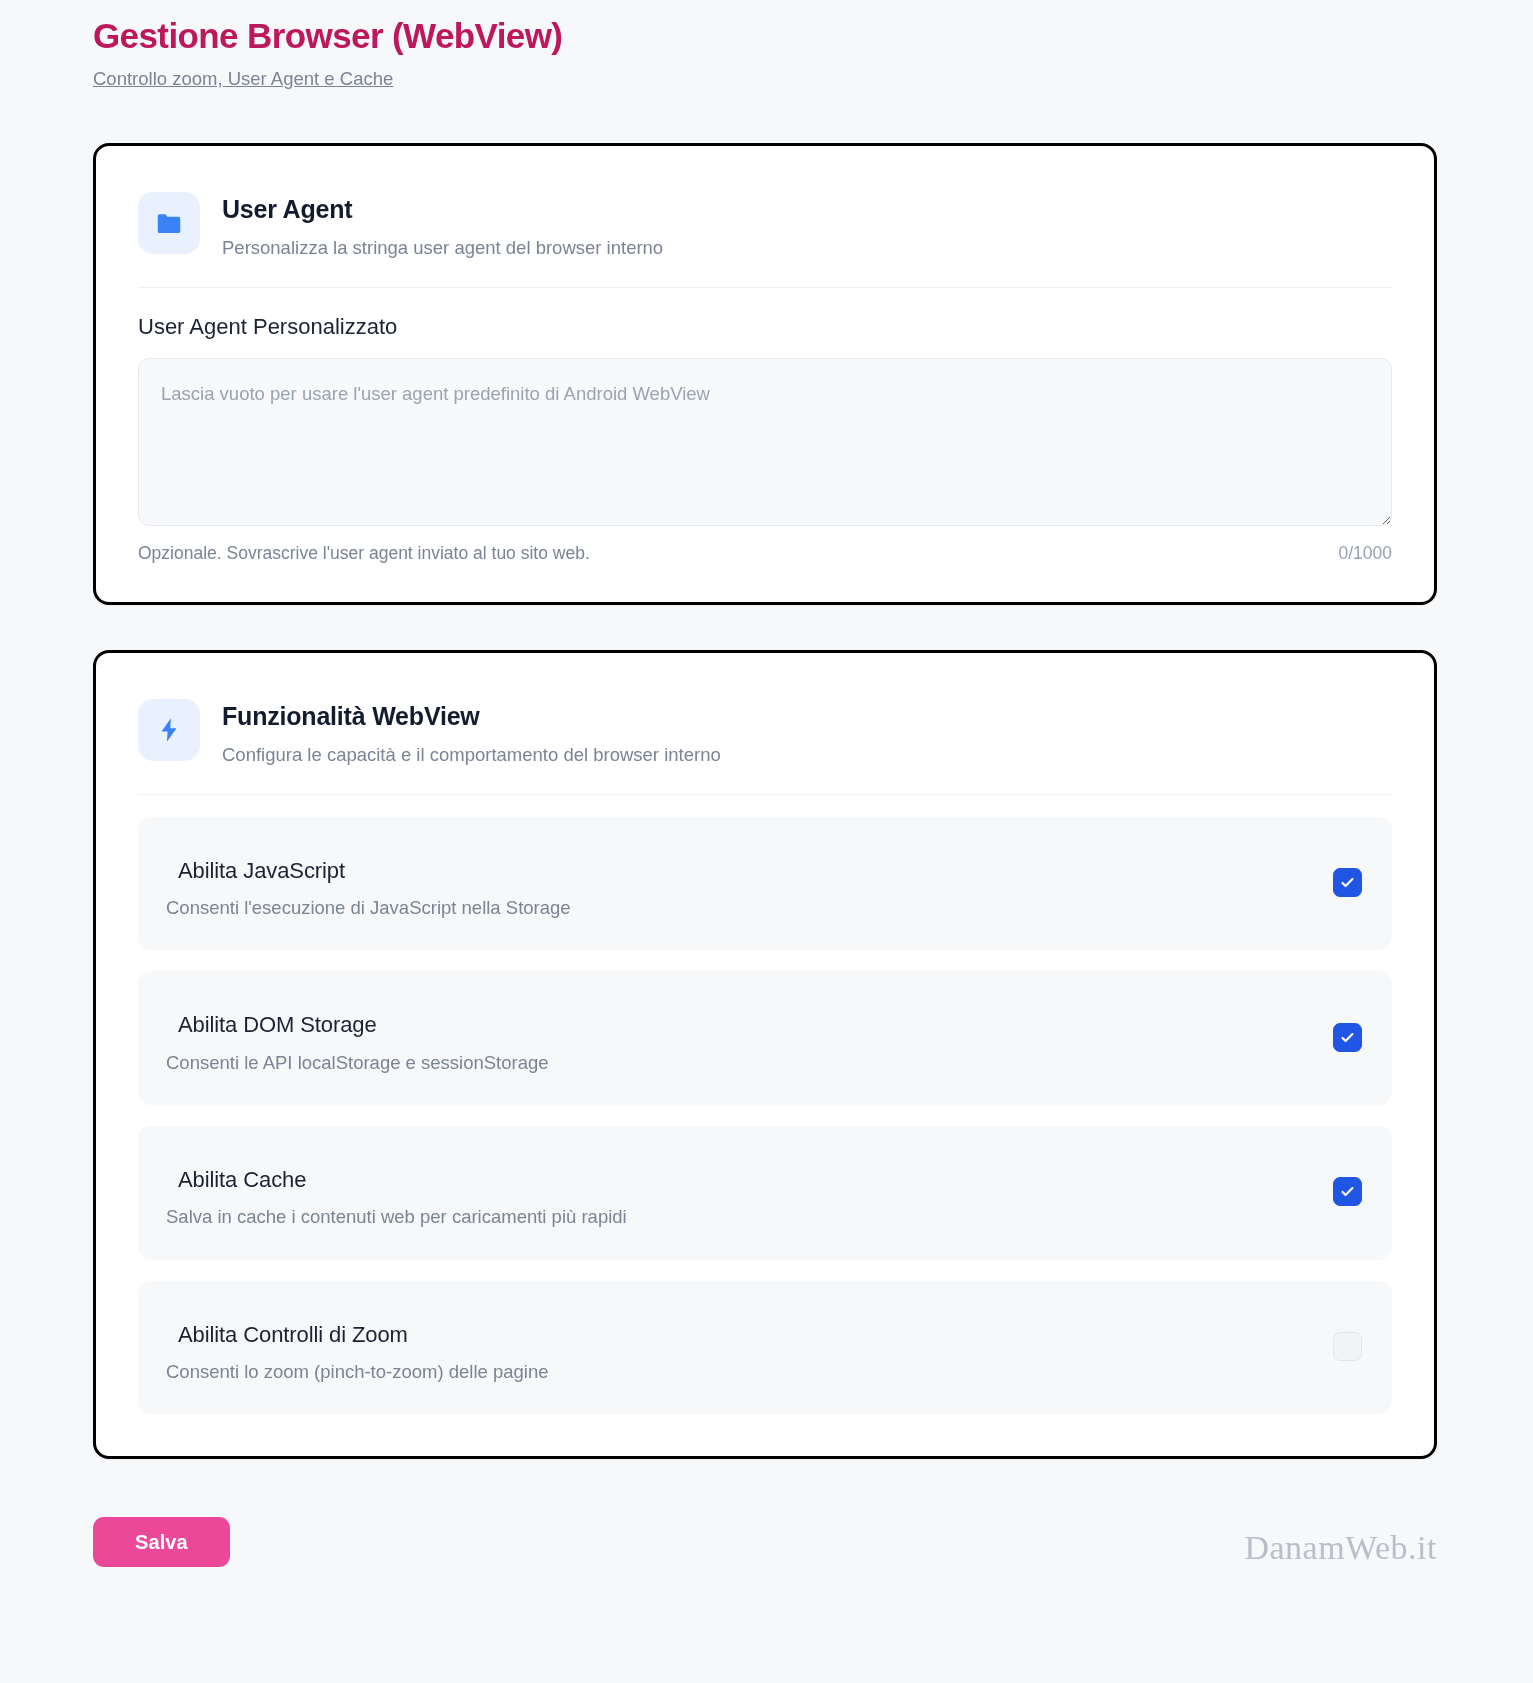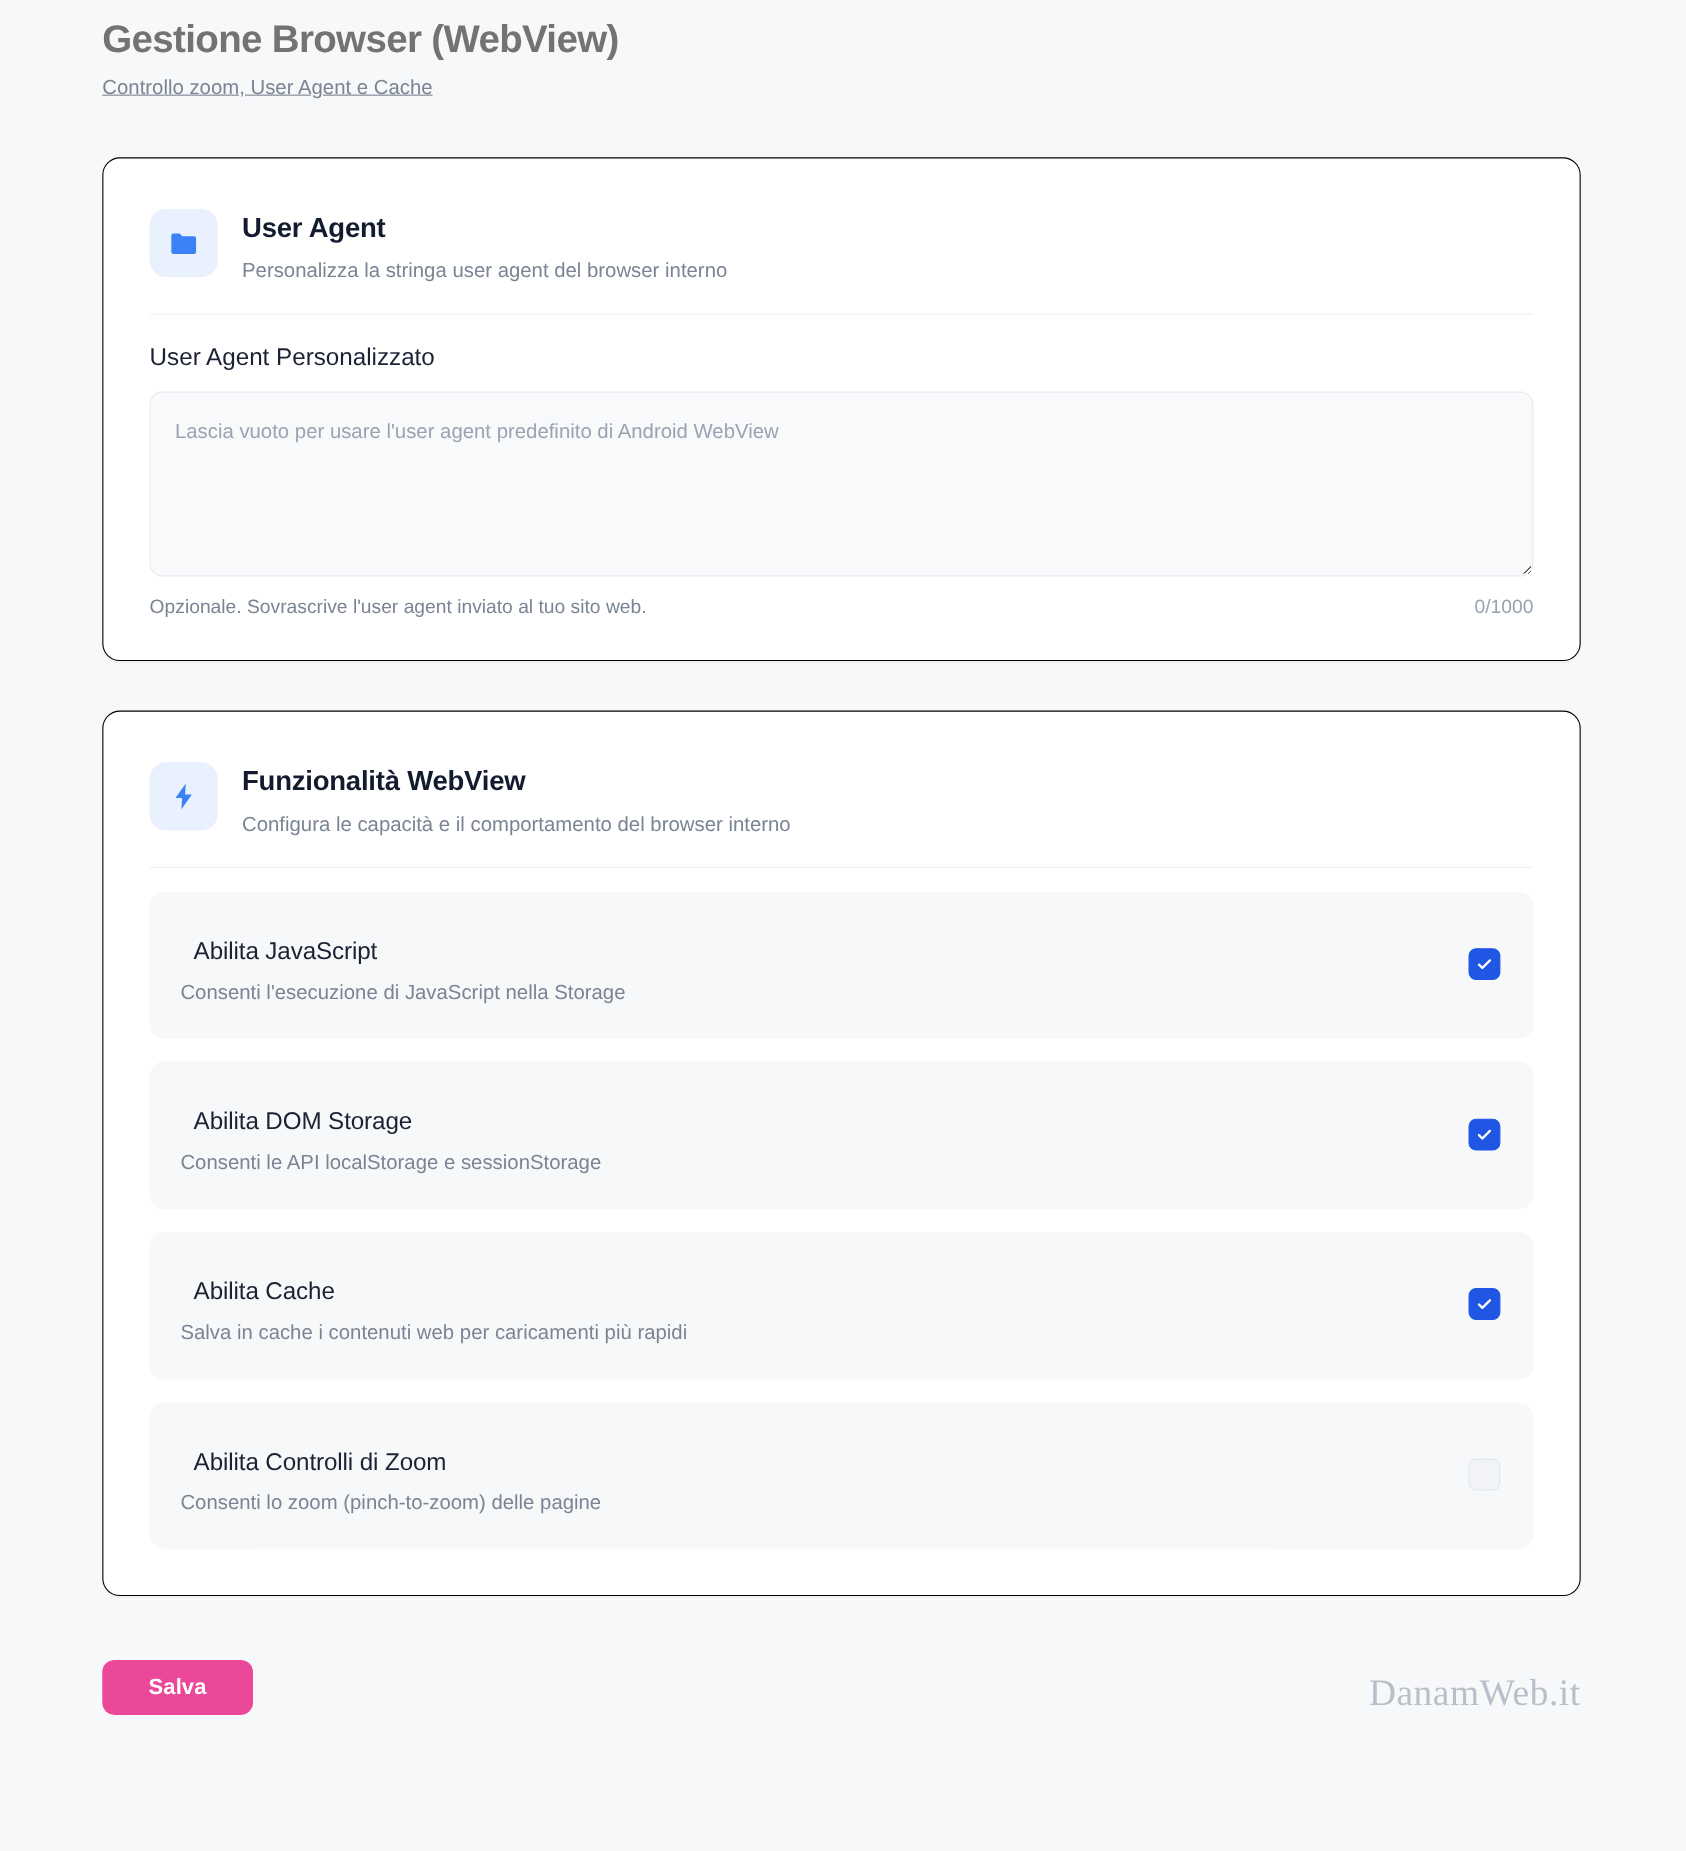--- a/index.html
+++ b/index.html
@@ -18,36 +18,36 @@
     padding: 0 96px 0 93px;
     position: relative;
   }
 
   
   .page-header { padding-top: 14px; }
   .page-title {
     font-size: 35px;
     font-weight: bold;
     letter-spacing: -0.6px;
-    color: #737373;
+    color: #be185d;
     margin: 0;
     line-height: 1.25;
   }
   .page-subtitle {
     font-size: 18.5px;
     color: #7A8494;
     margin: 9px 0 0 0;
     line-height: 1.3;
     text-decoration: underline;
   }
 
   
   .card {
     background: #FFFFFF;
-    border: 1px solid #000000;
+    border: 3px solid #000000;
     border-radius: 16px;
     box-shadow: 0 1px 2px rgba(16,24,40,0.04);
     margin-top: 0;
   }
   .card--ua { margin-top: 52px; }
   .card--feat { margin-top: 45px; }
 
   .card-head {
     display: flex;
     align-items: flex-start;

